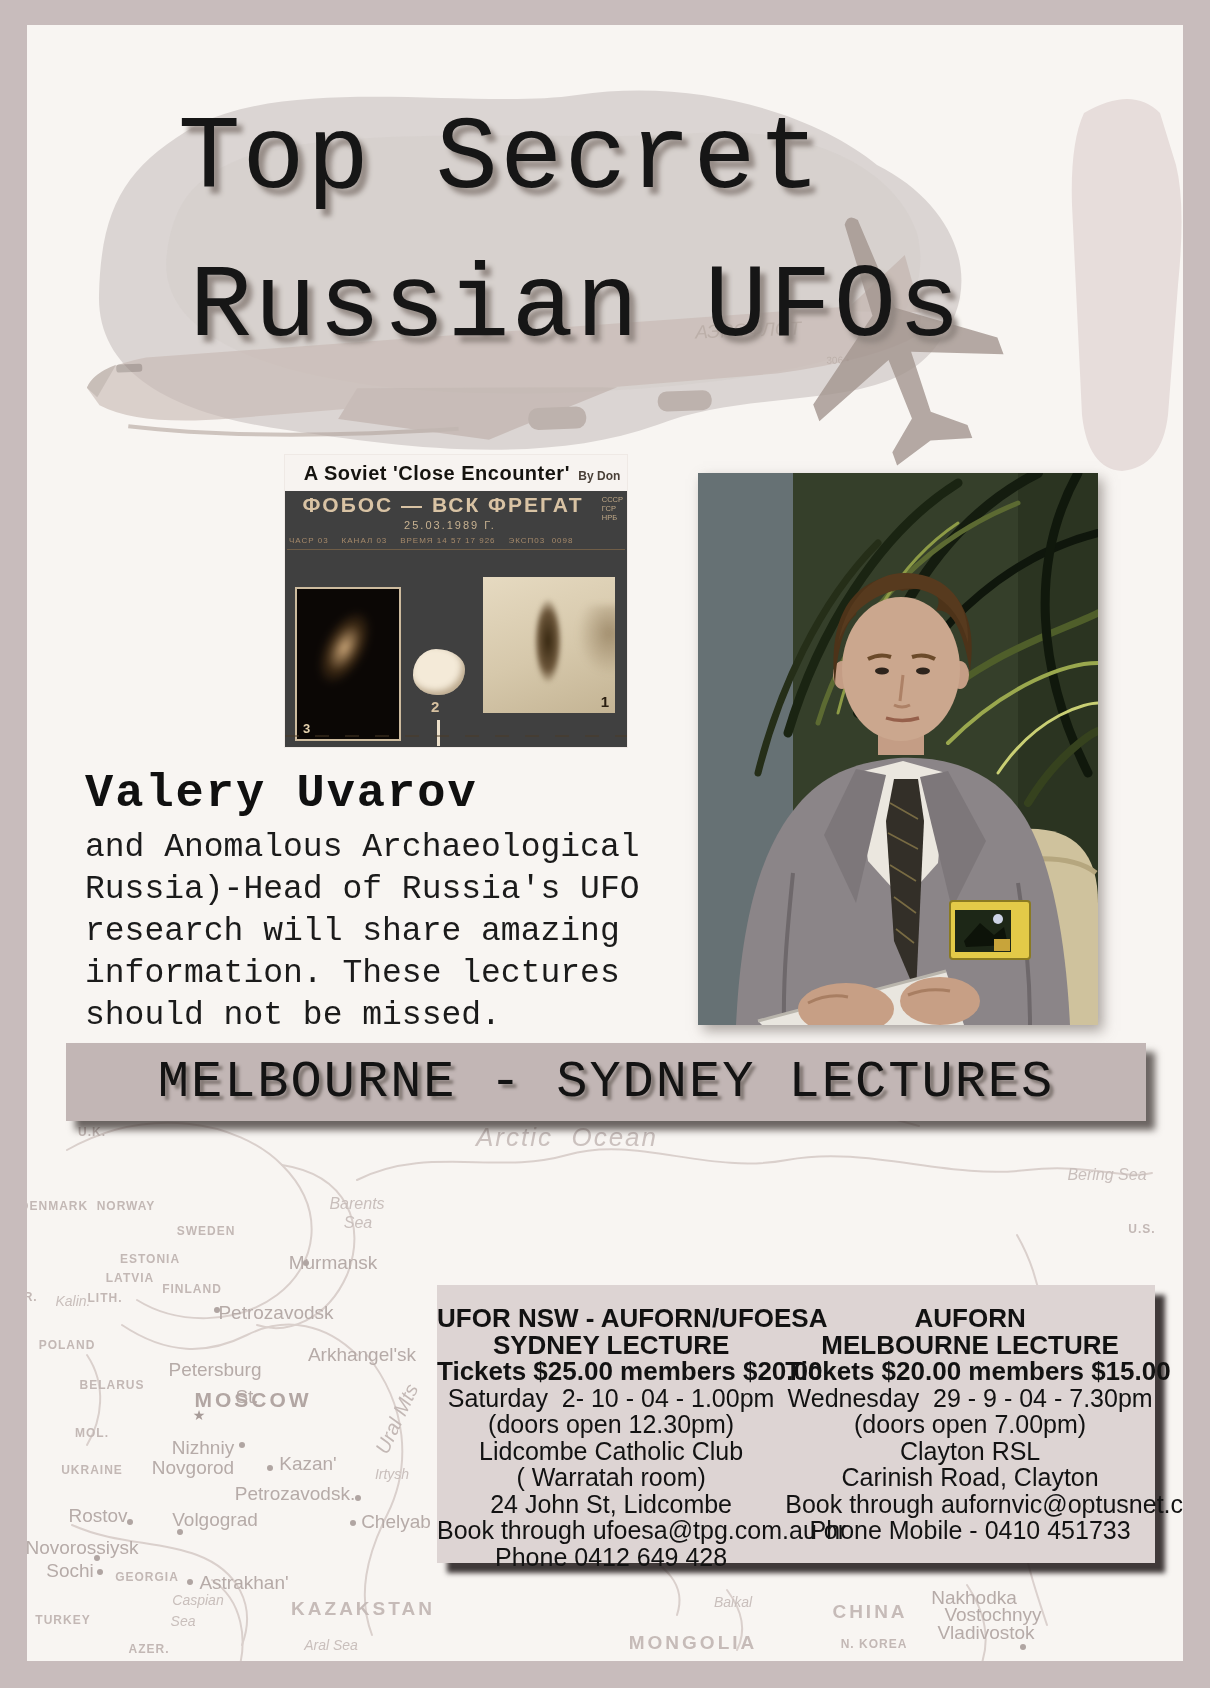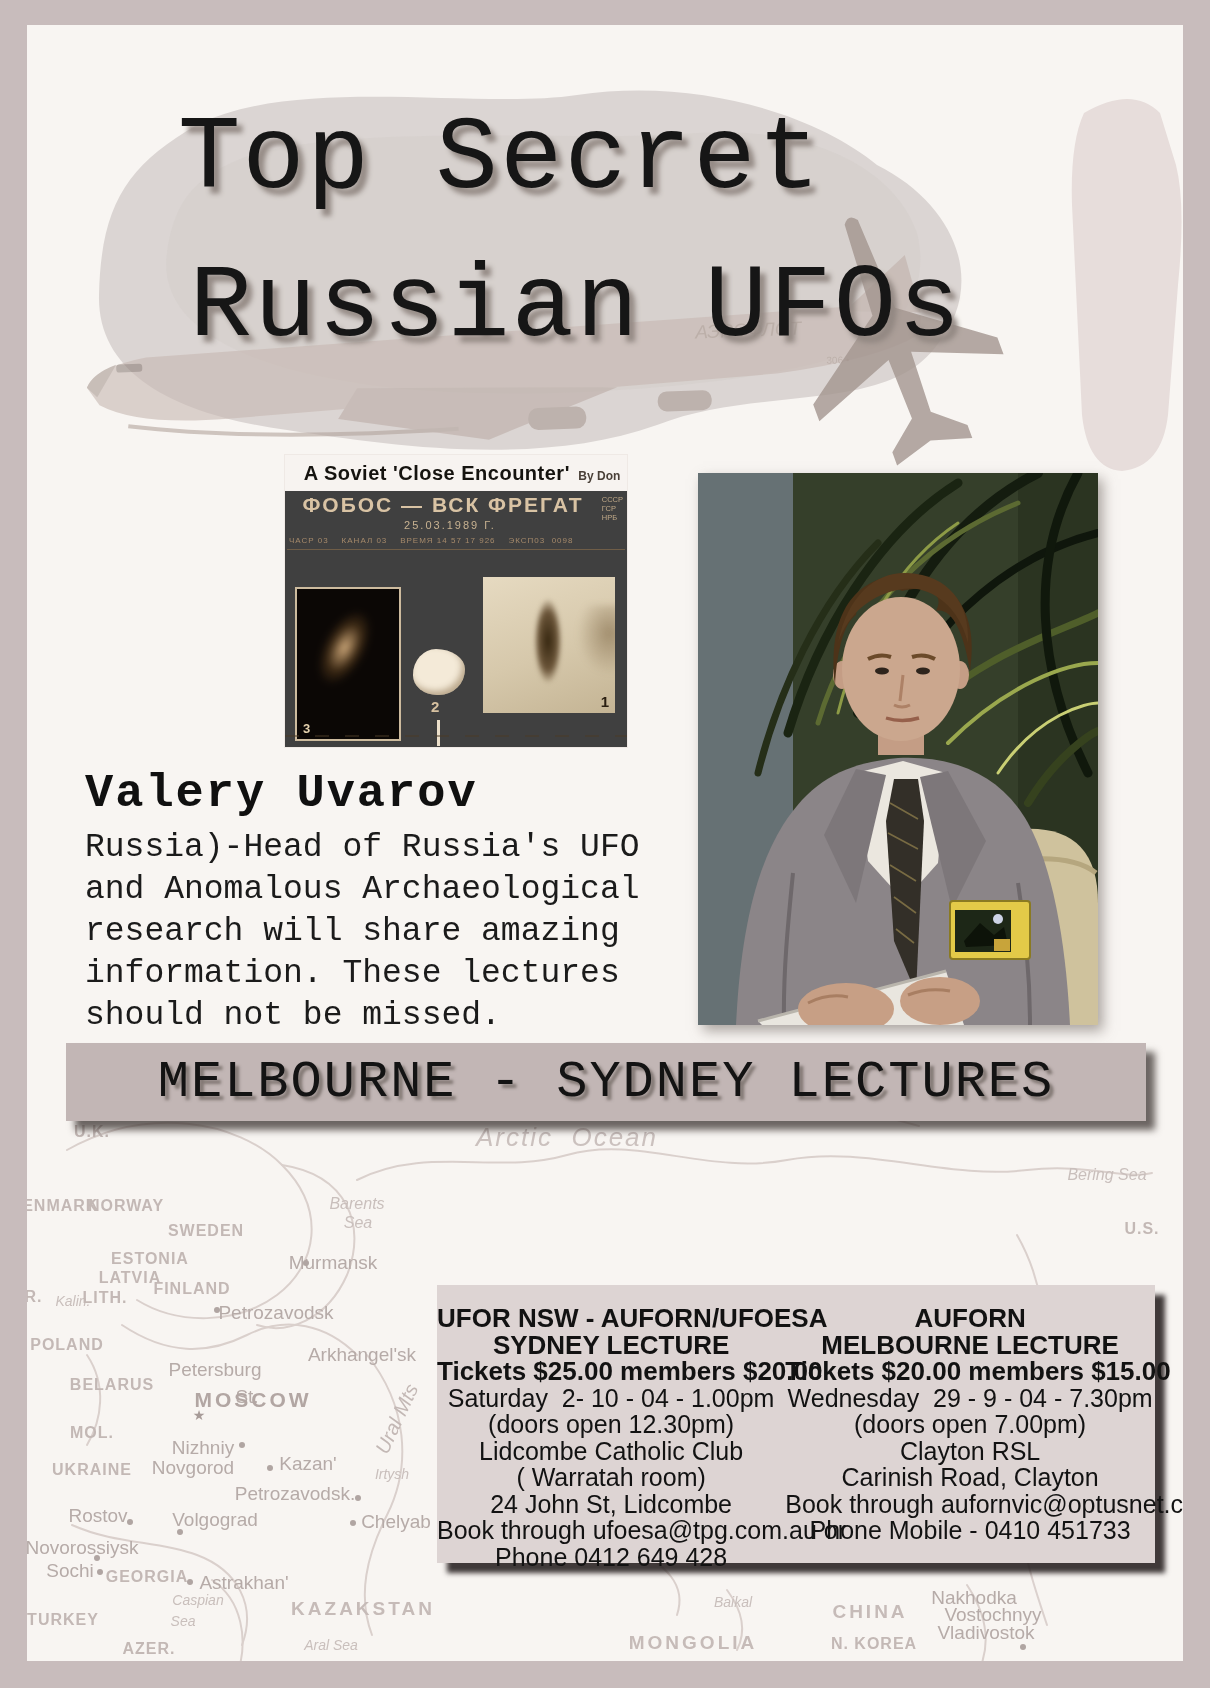--- a/index.html
+++ b/index.html
@@ -65,21 +65,21 @@
   
   .banner{position:absolute;left:39px;top:1018px;width:1080px;height:78px;background:#c2b6b5;
     box-shadow:9px 9px 7px rgba(60,52,50,.75);z-index:3;display:flex;align-items:center;justify-content:center;}
   .banner-text{font-family:"Liberation Mono",monospace;font-size:52px;color:#131313;letter-spacing:2px;
     white-space:pre;text-shadow:4px 4px 3px rgba(120,110,106,.85);}
 
   
   .map-svg{position:absolute;left:0;top:1000px;width:1133px;height:660px;z-index:1;}
   .map-layer{position:absolute;left:0;top:0;width:1156px;height:1636px;z-index:1;pointer-events:none;}
   .ml{position:absolute;transform:translate(-50%,-50%);white-space:pre;font-family:"Liberation Sans",sans-serif;}
-  .ml.cty{font-size:16px;font-weight:bold;color:#c3b8b5;letter-spacing:1px;}
+  .ml.cty{font-size:12px;font-weight:bold;color:#c3b8b5;letter-spacing:1px;}
   .ml.cty2{font-size:19px;font-weight:bold;color:#c6bbb8;letter-spacing:3px;}
   .ml.cap{font-size:21px;font-weight:bold;color:#b2a6a3;letter-spacing:3px;}
   .ml.city{font-size:19px;color:#b6aba8;}
   .ml.sea{font-style:italic;font-size:16px;color:#c9bfbc;}
   .ml.ocean{font-style:italic;font-size:26px;color:#cbc1be;letter-spacing:2px;}
   .ml.riv{font-style:italic;font-size:14px;color:#c9bfbc;}
   .ml.riv2{font-style:italic;font-size:20px;color:#c3b8b5;}
   .mdot{position:absolute;width:6px;height:6px;border-radius:50%;background:#b0a5a2;transform:translate(-50%,-50%);}
   .mstar{position:absolute;transform:translate(-50%,-50%);font-size:14px;color:#a79b98;}
 
@@ -293,22 +293,22 @@
         <path d="M60,548 L248,498 L266,552 L64,552 Z" fill="#e9e6df"></path>
         <path d="M60,548 L248,498" stroke="#b9b5ac" stroke-width="3"></path>
         <ellipse cx="148" cy="536" rx="48" ry="26" fill="#c79f85"></ellipse>
         <ellipse cx="242" cy="528" rx="40" ry="24" fill="#c79f85"></ellipse>
         <path d="M110,530 Q130,520 150,524 M210,522 Q230,514 252,518" stroke="#a87e62" stroke-width="3" fill="none"></path>
       </svg>
     </figure>
 
     <h2 class="speaker-name" style="margin:0">Valery Uvarov</h2>
     <div class="desc">
+        <div class="desc-line">and Anomalous Archaeological</div>
         <div class="desc-line">Russia)-Head of Russia's UFO</div>
-        <div class="desc-line">and Anomalous Archaeological</div>
         <div class="desc-line">research will share amazing</div>
         <div class="desc-line">information. These lectures</div>
         <div class="desc-line">should not be missed.</div>
       </div>
 
     <div class="banner">
       <span class="banner-text">MELBOURNE - SYDNEY LECTURES</span>
     </div>
 
     <div class="lecture-box">

